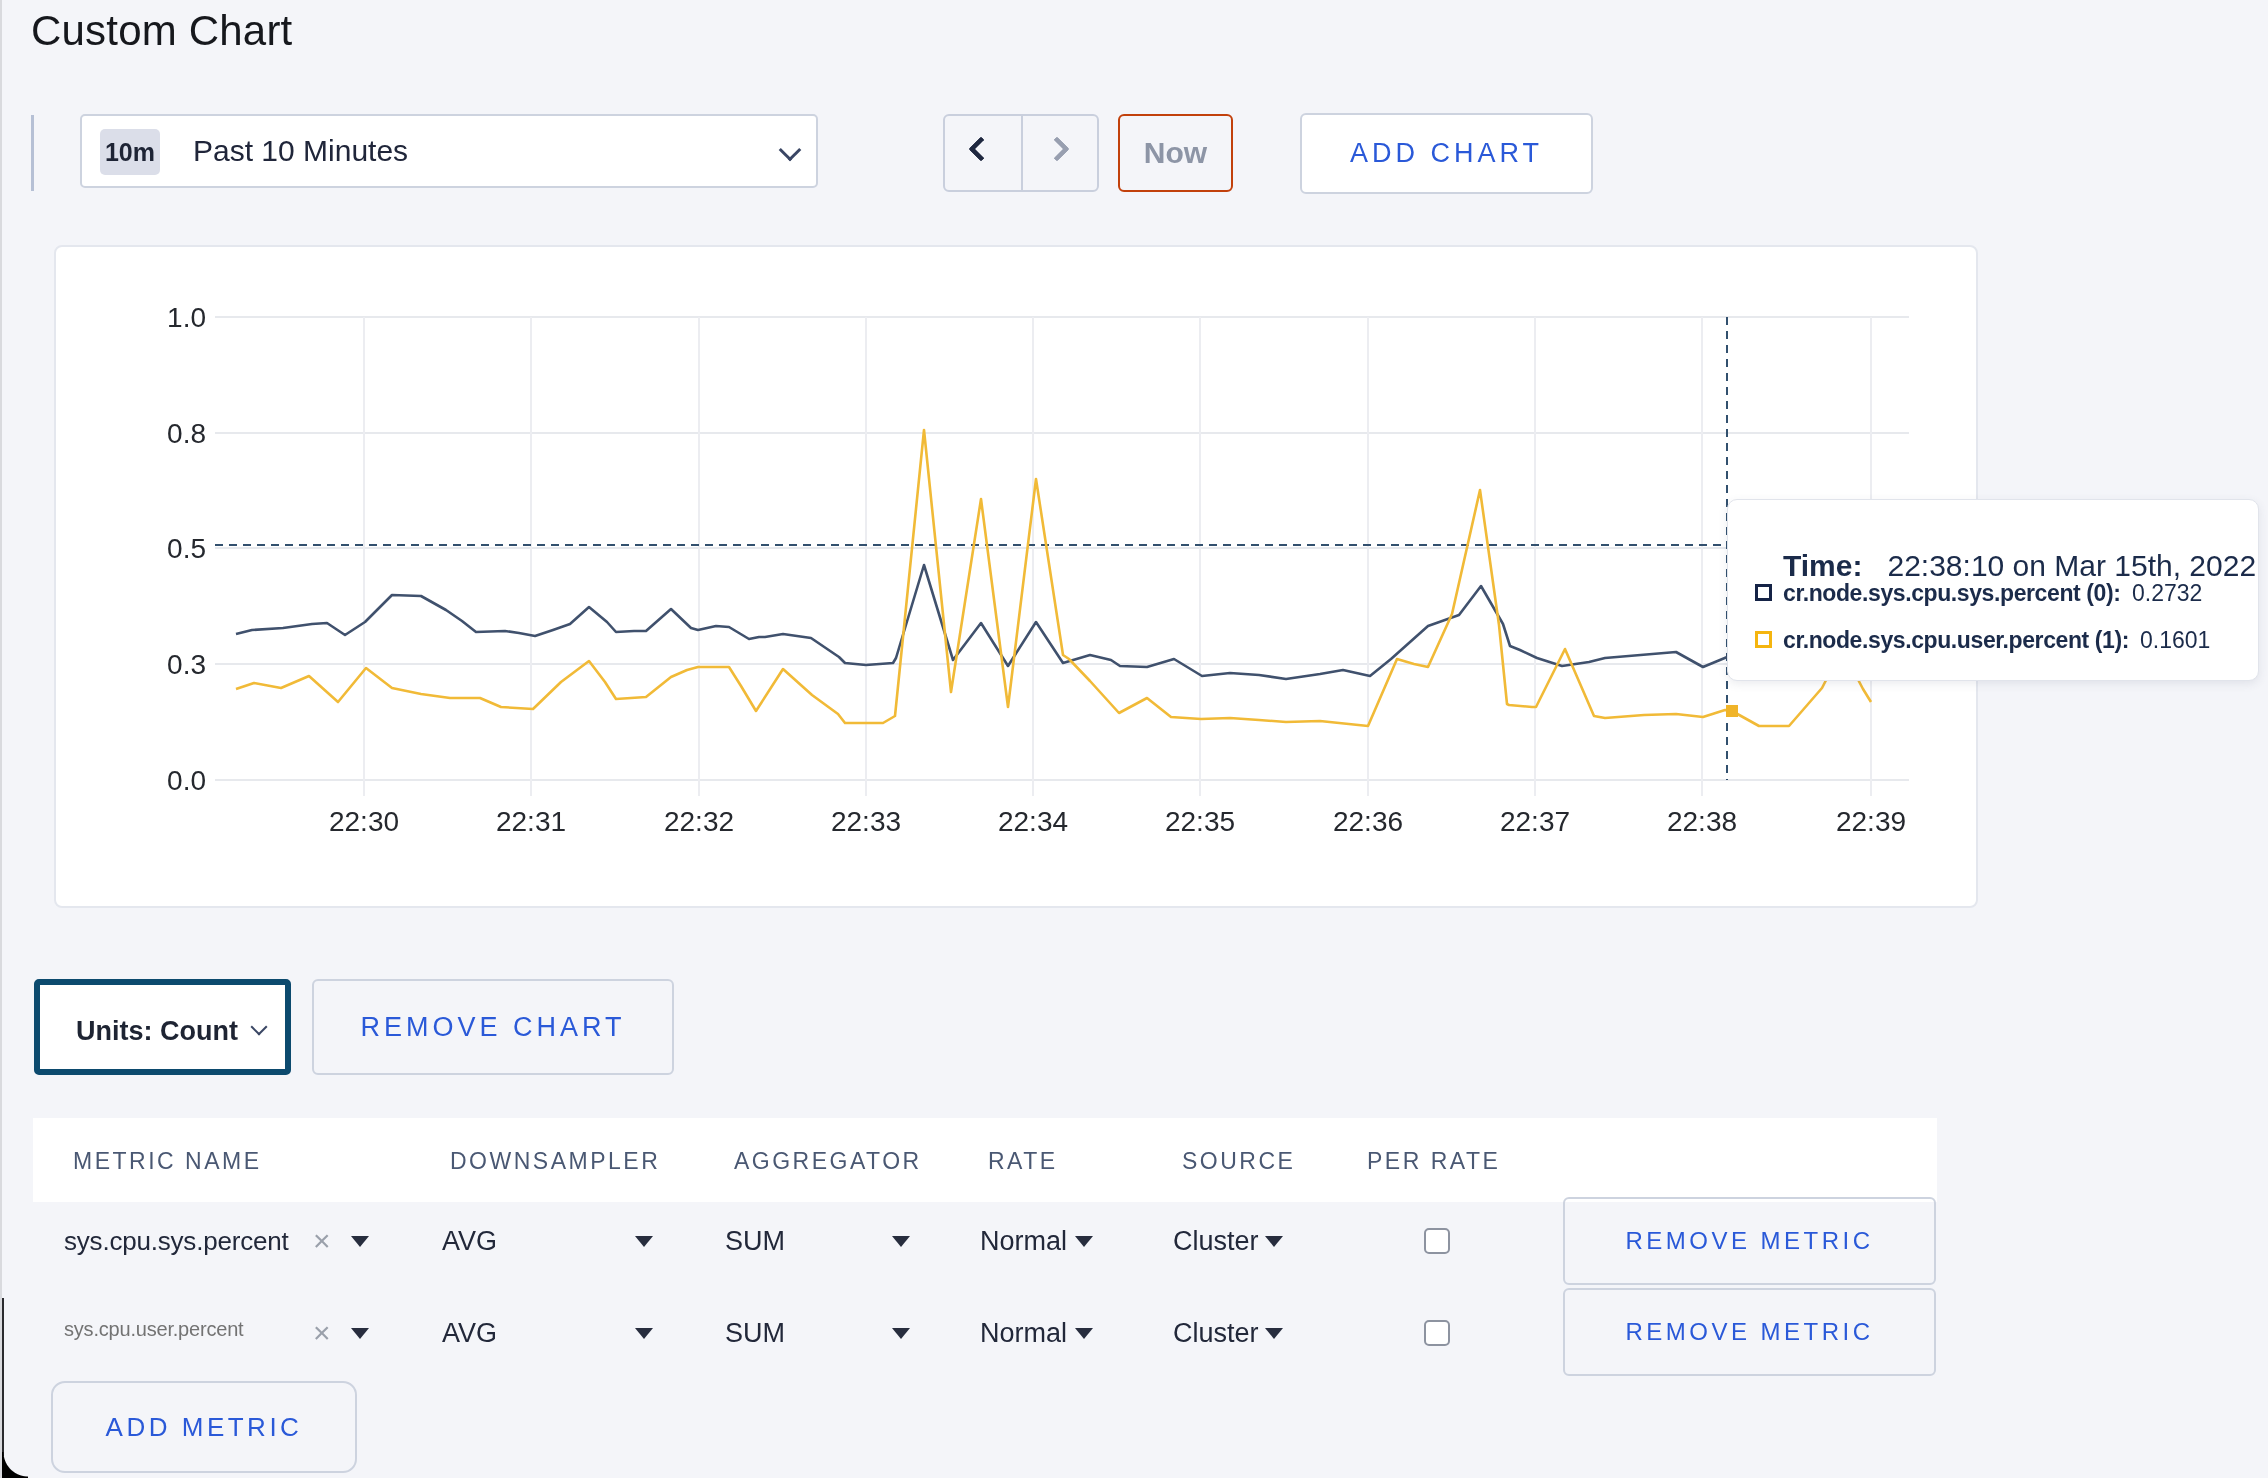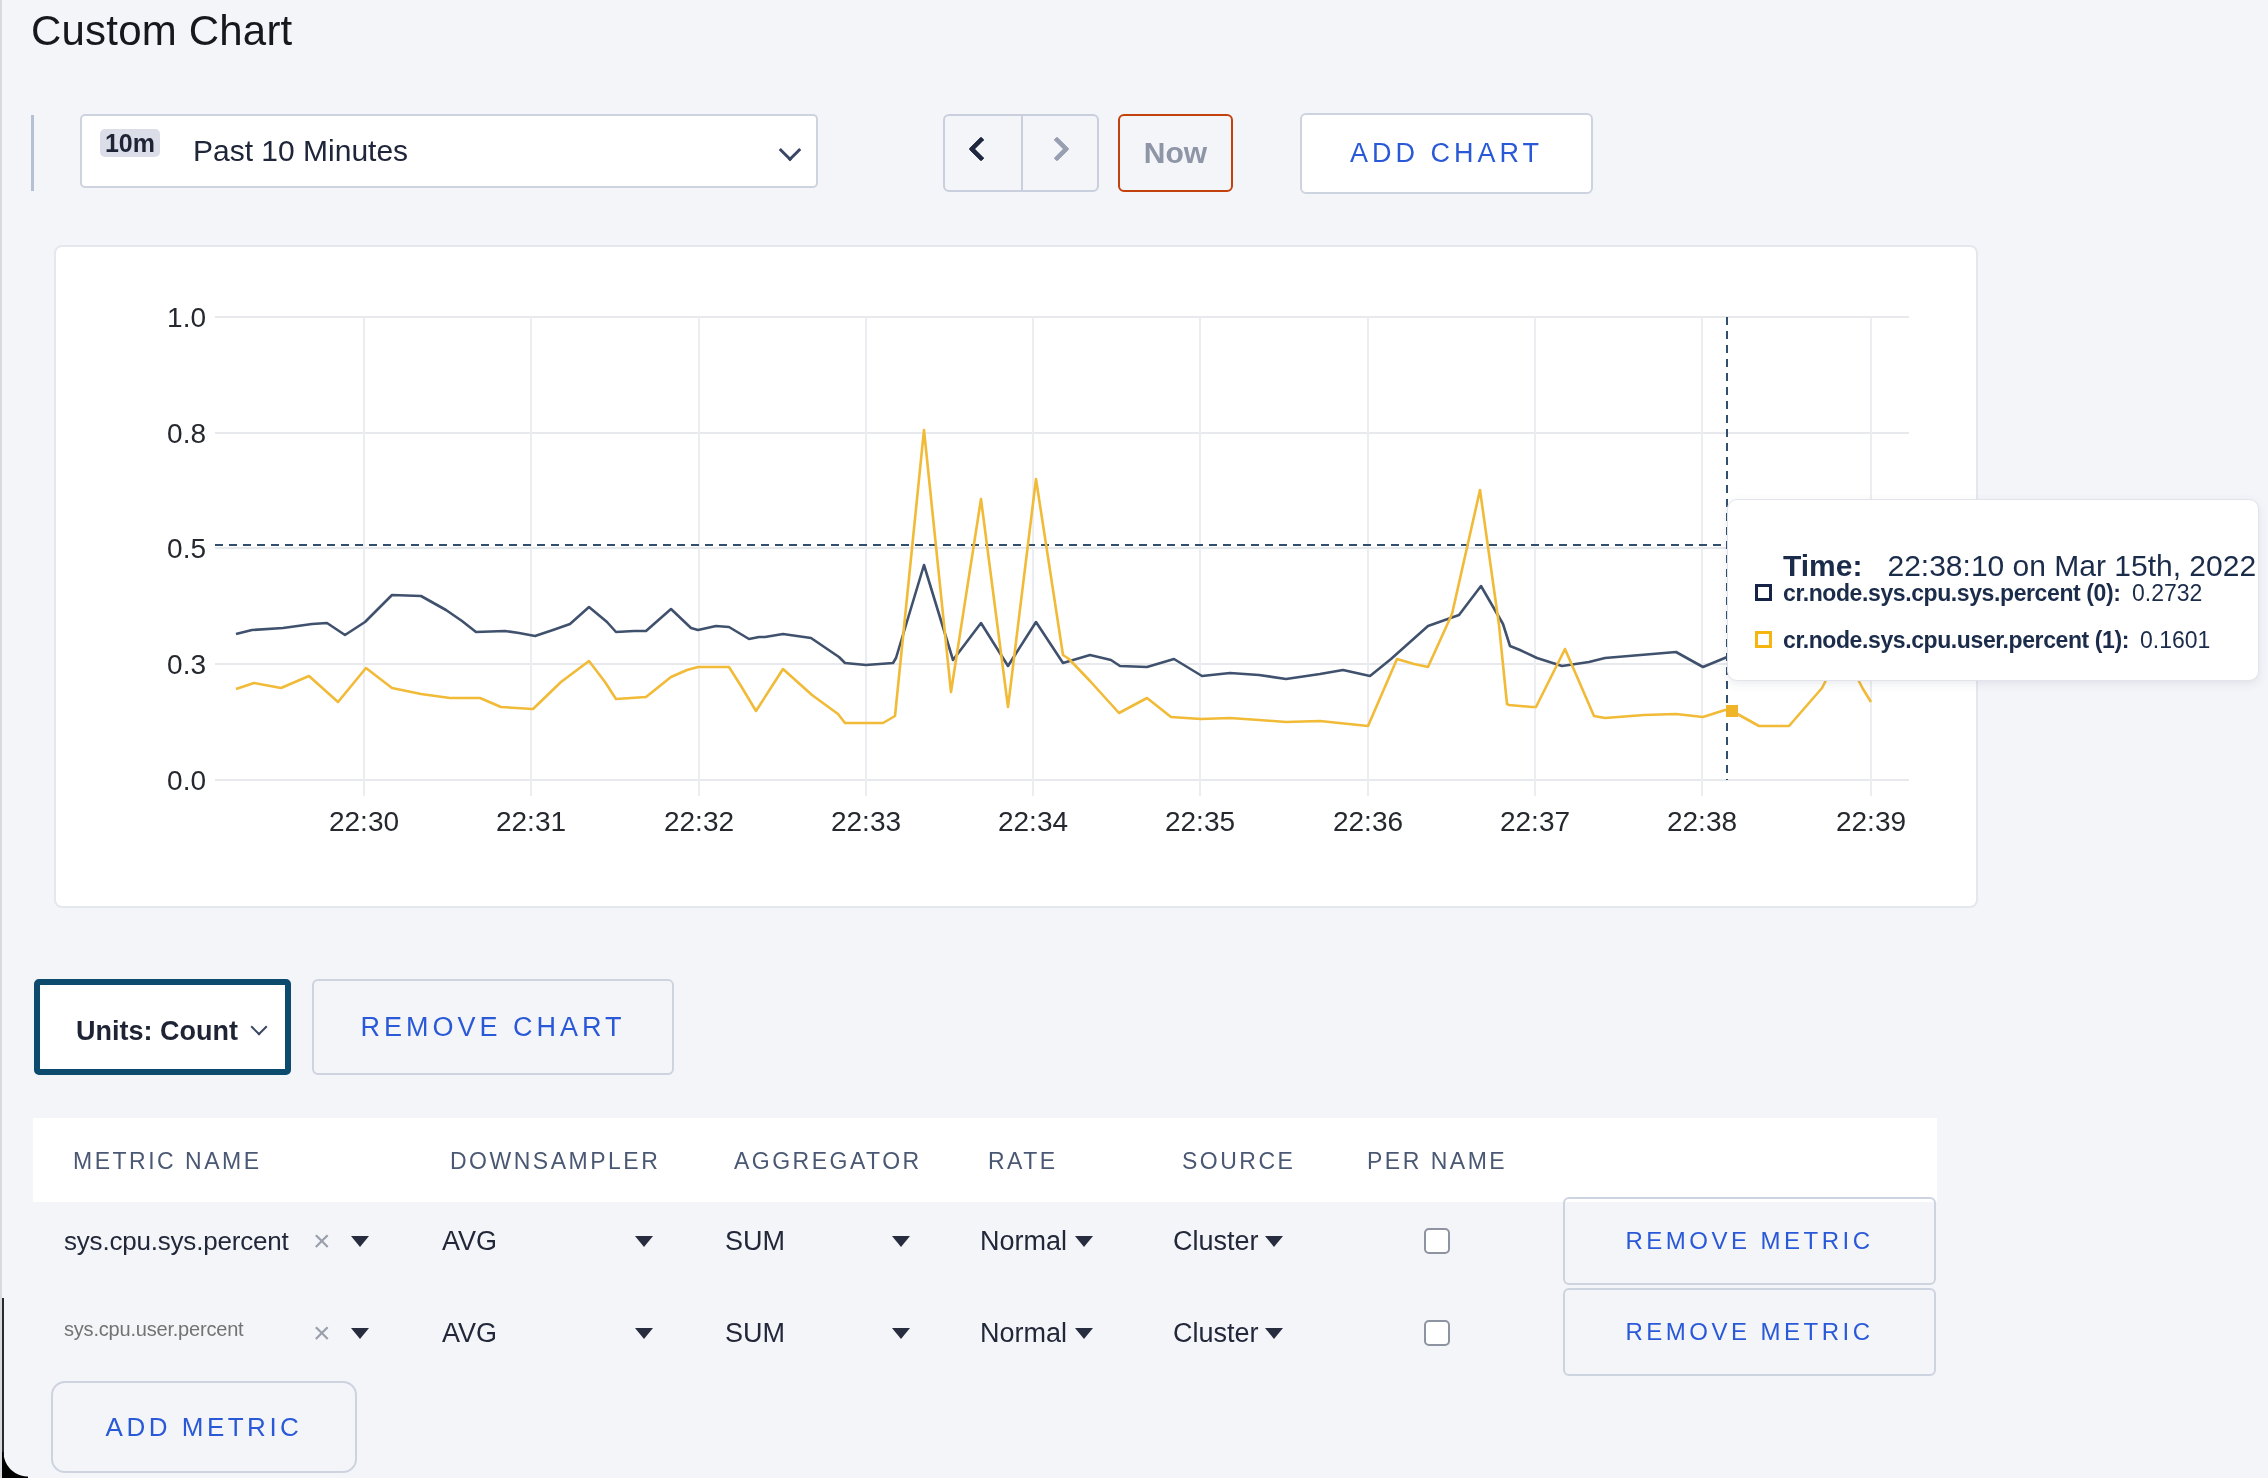--- a/index.html
+++ b/index.html
@@ -19,21 +19,21 @@
   }
 </style>
 </head>
 <body>
 
 <div class="abs" style="left:29px; top:7px; font-size:42px; letter-spacing:0.2px; color:#16181d;">Custom Chart</div>
 
 <div class="abs" style="left:29px; top:115px; width:3px; height:76px; background:#b6c0d5;"></div>
 
 <div class="abs" style="left:78px; top:114px; width:738px; height:74px; background:#fff; border:2px solid #cdd3df; border-radius:5px;">
-  <div class="abs" style="left:18px; top:13px; width:60px; height:28px; background:#dbdee9; border-radius:5px; display:flex;align-items:center;justify-content:center; font-weight:bold; font-size:25px; color:#1e2435;">10m</div>
+  <div class="abs" style="left:18px; top:13px; width:60px; height:46px; background:#dbdee9; border-radius:5px; display:flex;align-items:center;justify-content:center; font-weight:bold; font-size:25px; color:#1e2435;">10m</div>
   <div class="abs" style="left:111px; top:0; height:70px; display:flex; align-items:center; font-size:30px; color:#20263a;">Past 10 Minutes</div>
   <div class="abs" style="left:700px; top:26px; width:16px; height:16px; border-right:3px solid #3a4664; border-bottom:3px solid #3a4664; transform:rotate(45deg);"></div>
 </div>
 
 <div class="abs" style="left:941px; top:114px; width:156px; height:78px; border:2px solid #c9cfdd; border-radius:6px;">
   <div class="abs" style="left:76px; top:0; width:2px; height:74px; background:#c9cfdd;"></div>
   <div class="abs" style="left:27px; top:24px; width:18px; height:18px; border-left:5px solid #1f2840; border-bottom:5px solid #1f2840; transform:rotate(45deg); border-radius:2px;"></div>
   <div class="abs" style="left:103px; top:24px; width:18px; height:18px; border-right:5px solid #989fb0; border-top:5px solid #989fb0; transform:rotate(45deg); border-radius:2px;"></div>
 </div>
 
@@ -130,21 +130,21 @@
 </div>
 <div class="btn" style="left:310px; top:979px; width:362px; height:96px;">REMOVE CHART</div>
 
 <div class="abs" style="left:31px; top:1118px; width:1904px; height:84px; background:#fff;"></div>
 <div class="abs" style="top:1118px; left:0; width:2268px; height:84px; display:block;">
   <span class="abs" style="left:71px; top:30px; font-size:23px; letter-spacing:2.5px; color:#4a5873;">METRIC NAME</span>
   <span class="abs" style="left:448px; top:30px; font-size:23px; letter-spacing:2.5px; color:#4a5873;">DOWNSAMPLER</span>
   <span class="abs" style="left:732px; top:30px; font-size:23px; letter-spacing:2.5px; color:#4a5873;">AGGREGATOR</span>
   <span class="abs" style="left:986px; top:30px; font-size:23px; letter-spacing:2.5px; color:#4a5873;">RATE</span>
   <span class="abs" style="left:1180px; top:30px; font-size:23px; letter-spacing:2.5px; color:#4a5873;">SOURCE</span>
-  <span class="abs" style="left:1365px; top:30px; font-size:23px; letter-spacing:2.5px; color:#4a5873;">PER NAME</span>
+  <span class="abs" style="left:1365px; top:30px; font-size:23px; letter-spacing:2.5px; color:#4a5873;">PER RATE</span>
 </div>
 
 <div class="abs" style="left:0; top:1226px; width:2268px; height:36px;">
   <span class="abs" style="left:62px; top:0; font-size:26px; letter-spacing:-0.2px; color:#22283a;">sys.cpu.sys.percent</span>
   <span class="abs" style="left:311px; top:-2px; font-size:30px; color:#9aa0ab;">×</span>
   <span class="abs" style="left:349px; top:10px; width:0; height:0; border-left:9px solid transparent; border-right:9px solid transparent; border-top:11px solid #272d3e;"></span>
   <span class="abs" style="left:440px; top:0; font-size:27px; color:#22283a;">AVG</span>
   <span class="abs" style="left:633px; top:10px; width:0; height:0; border-left:9px solid transparent; border-right:9px solid transparent; border-top:11px solid #272d3e;"></span>
   <span class="abs" style="left:723px; top:0; font-size:27px; color:#22283a;">SUM</span>
   <span class="abs" style="left:890px; top:10px; width:0; height:0; border-left:9px solid transparent; border-right:9px solid transparent; border-top:11px solid #272d3e;"></span>

